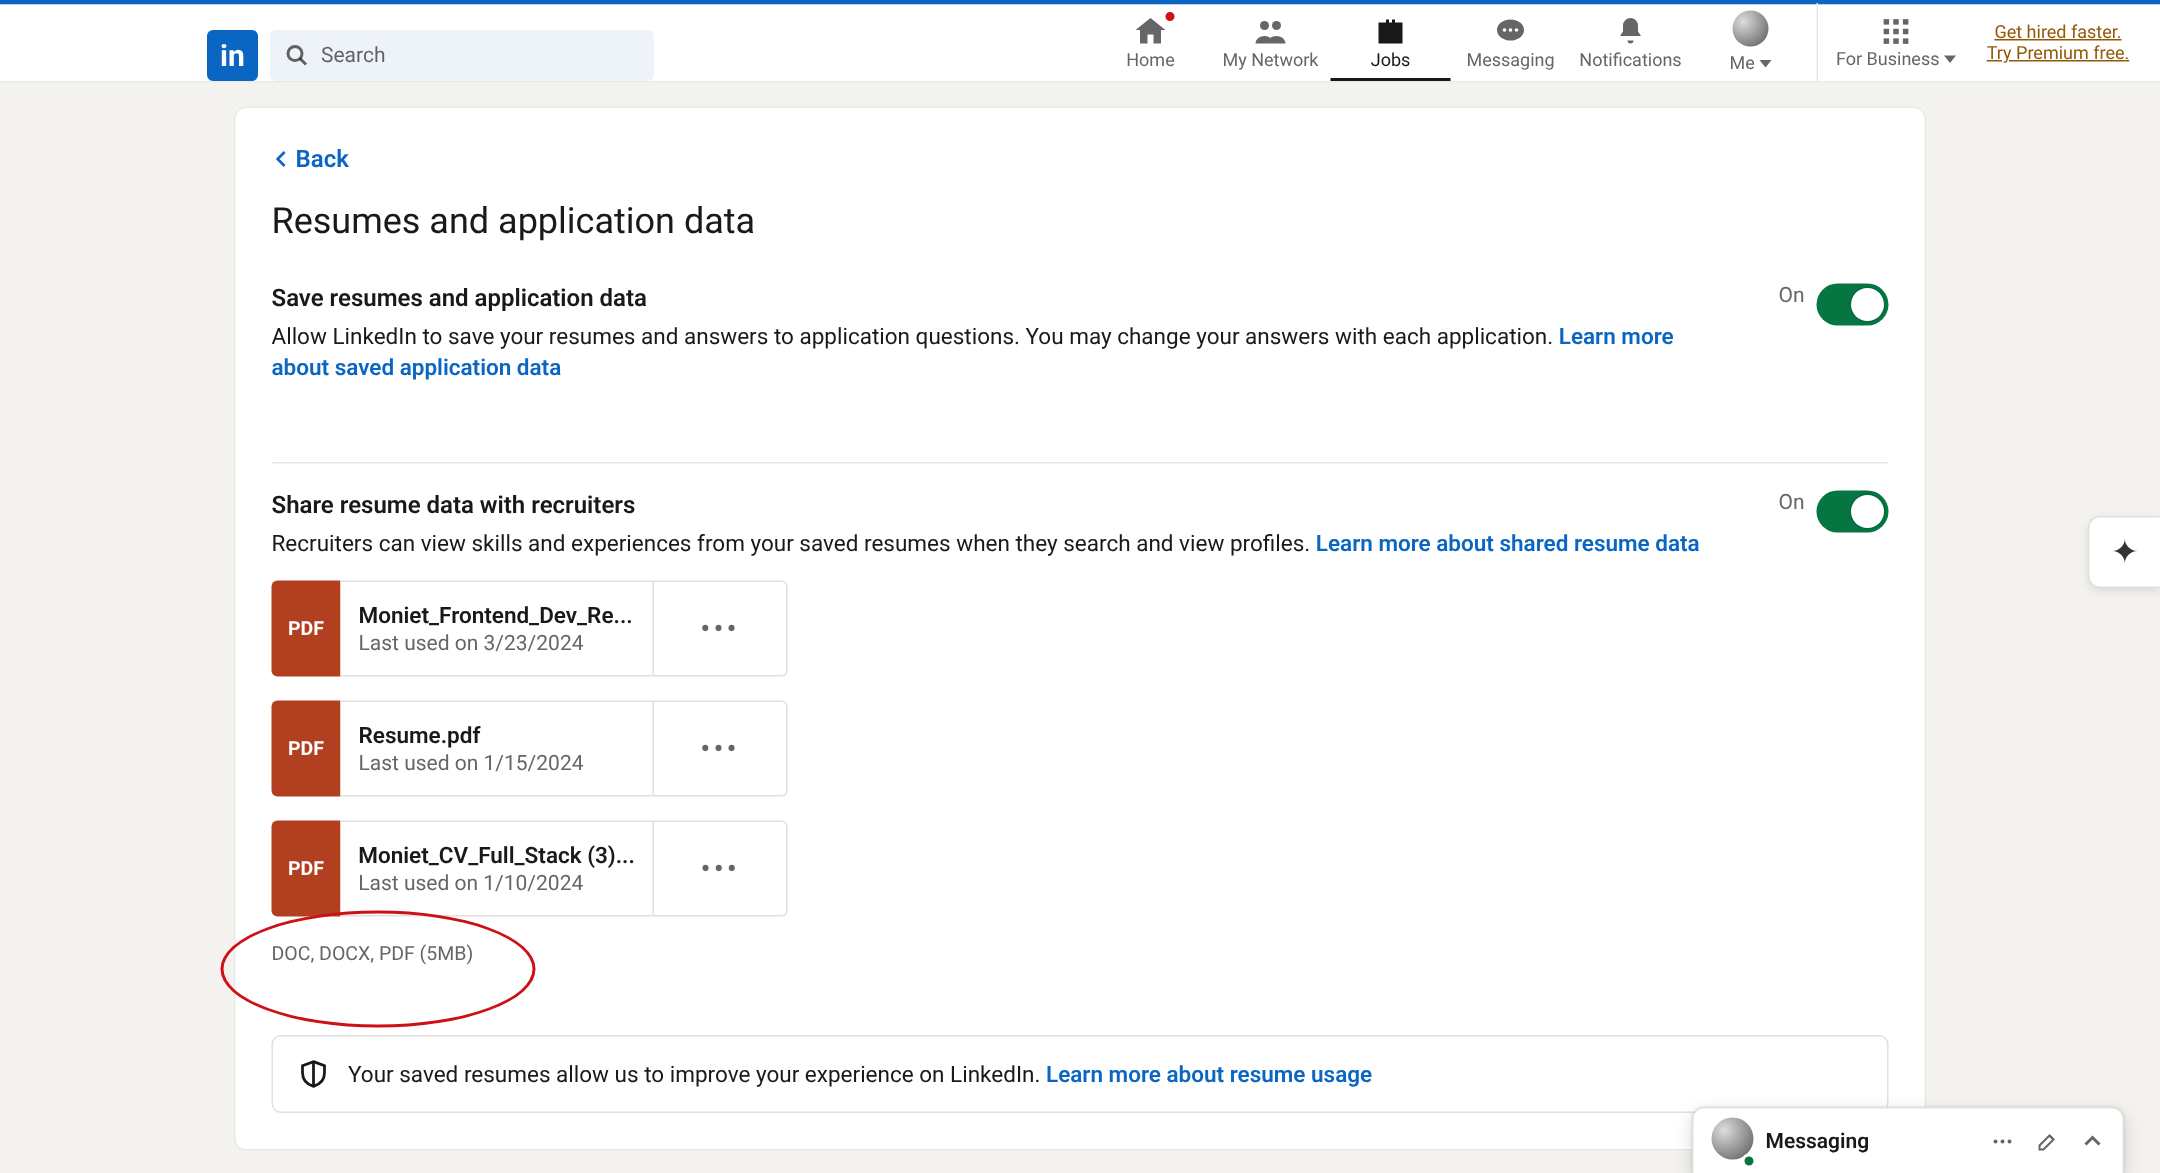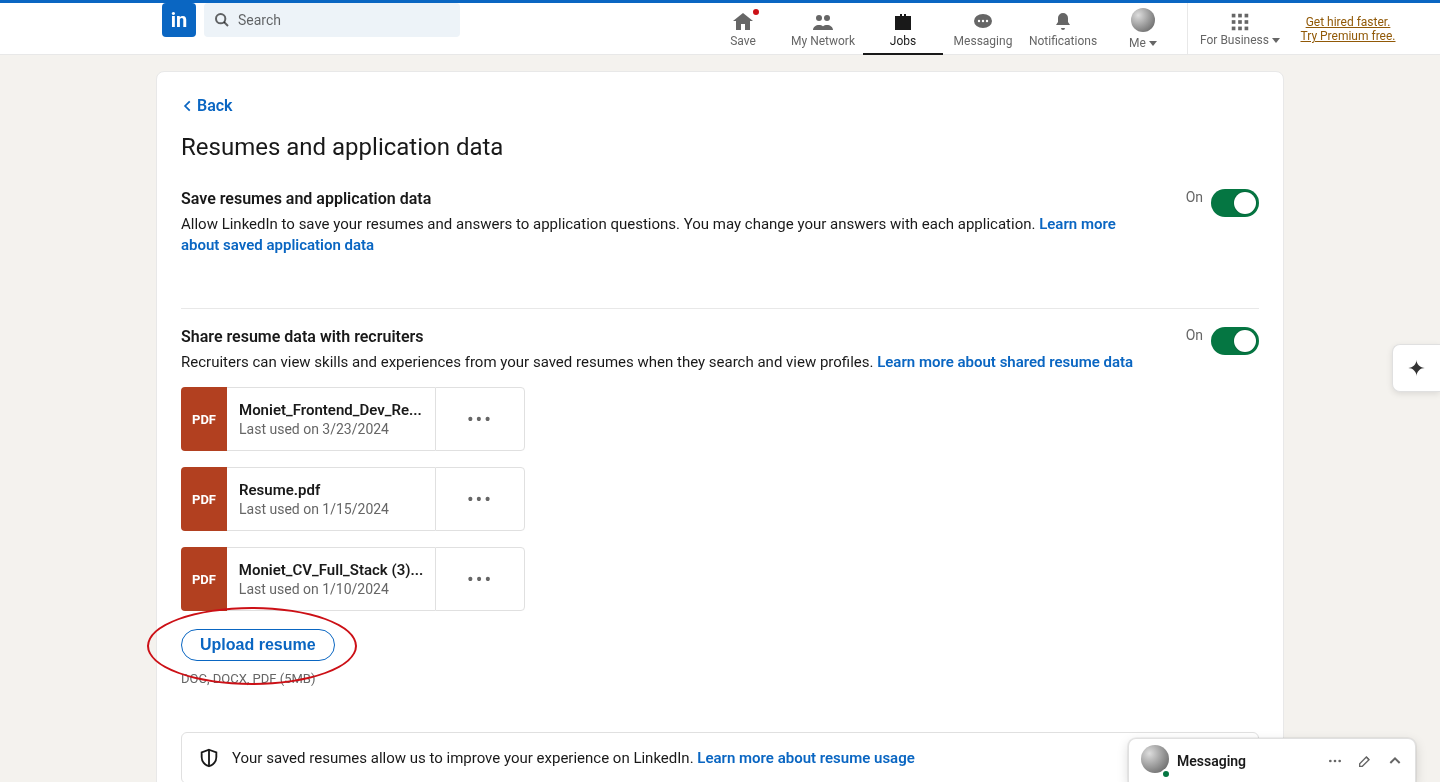--- a/index.html
+++ b/index.html
@@ -11,22 +11,22 @@
     height: 782px;
     overflow: hidden;
     position: relative;
   }
   .top-blue-bar { height: 3px; background: #0a66c2; width: 100%; }
   .nav {
     height: 52px;
     background: #ffffff;
     border-bottom: 1px solid #e8e8e8;
     display: flex;
-    align-items: flex-start;
-    padding: 0 32px;
+    align-items: flex-end;
+    padding: 0 8px;
     justify-content: space-between;
   }
   .nav-left { display: flex; align-items: center; gap: 8px; margin-left: 130px; }
   .logo {
     width: 34px; height: 34px;
     background: #0a66c2;
     color: #fff; font-weight: 700;
     font-size: 20px;
     border-radius: 4px;
     display:flex; align-items:center; justify-content:center;
@@ -202,21 +202,21 @@
     </div>
   </div>
   <div class="nav-right">
     <div class="nav-item">
       <span class="icon">
         <svg width="24" height="24" viewBox="0 0 24 24" fill="#666">
             <path d="M12 3l10 8h-3v9h-5v-6h-4v6H5v-9H2z"></path>
           </svg>
         <span class="badge"></span>
       </span>
-      <span>Save</span>
+      <span>Home</span>
     </div>
     <div class="nav-item">
       <span class="icon">
         <svg width="24" height="24" viewBox="0 0 24 24" fill="#666">
             <circle cx="8" cy="8" r="3"></circle>
             <circle cx="16" cy="8" r="3"></circle>
             <path d="M2 20c0-3 3-5 6-5s6 2 6 5M10 20c0-3 3-5 6-5s6 2 6 5"></path>
           </svg>
       </span>
       <span>My Network</span>
@@ -333,21 +333,20 @@
               <div class="resume-date">Last used on 1/10/2024</div>
             </div>
             <div class="resume-menu">
                 <span>•••</span>
               </div>
           </div>
         </div>
 
         <div class="upload-area">
           <div class="highlight-ellipse"></div>
-          <button class="upload-btn">Upload resume</button>
           <div class="upload-hint">DOC, DOCX, PDF (5MB)</div>
         </div>
 
       </div>
       <div class="toggle-wrap">
         <span class="toggle-label">On</span>
         <div class="toggle"></div>
       </div>
     </div>
 

